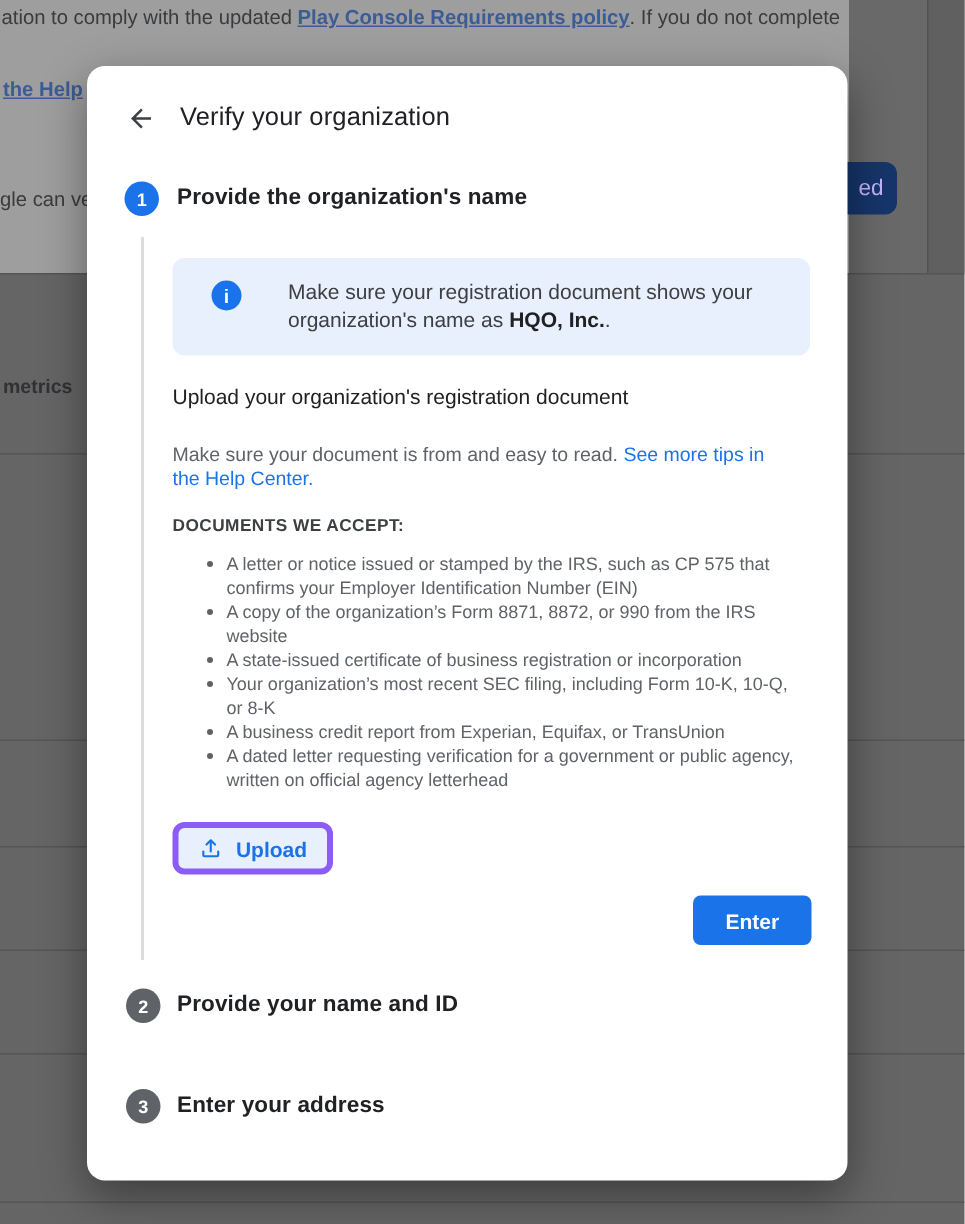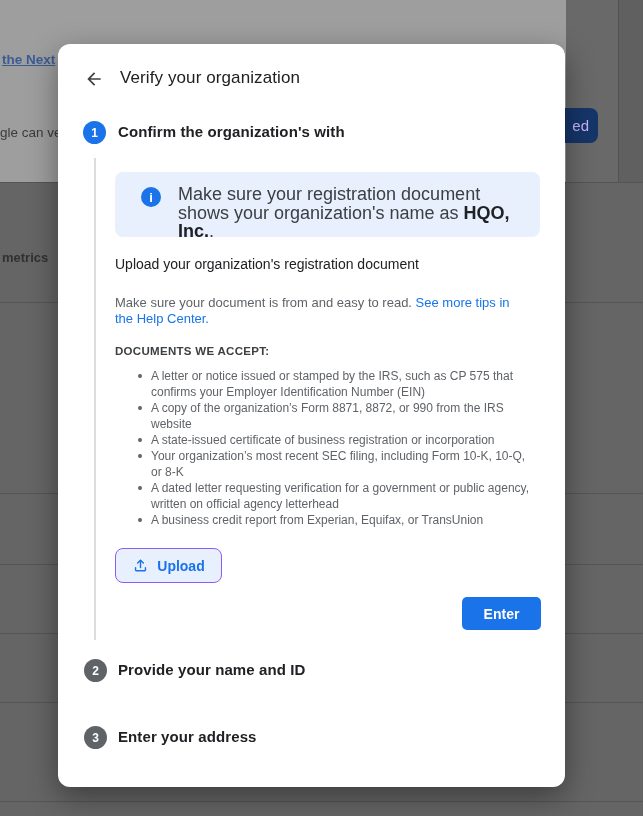--- a/index.html
+++ b/index.html
@@ -28,47 +28,48 @@
   .step-circle { position:absolute; width:23px; height:23px; border-radius:50%; color:#fff;
     font-size:12px; font-weight:bold; display:flex; align-items:center; justify-content:center; }
   .step-circle.active { background:#1a73e8; }
   .step-circle.inactive { background:#5f6368; }
   .step-label { position:absolute; left:60px; font-size:15px; font-weight:bold; color:#202124; letter-spacing:.1px; white-space:nowrap; }
   .connector { position:absolute; left:36px; top:114px; width:2px; height:482px; background:#dadce0; }
 
   .info-banner { position:absolute; left:57px; top:128px; width:425px; height:65px; background:#e8f0fe; border-radius:8px; }
   .info-icon { position:absolute; left:26px; top:15px; width:20px; height:20px; border-radius:50%; background:#1a73e8;
     color:#fff; font-size:13px; font-weight:bold; display:flex; align-items:center; justify-content:center; }
-  .info-text { position:absolute; left:63px; top:13px; width:350px; font-size:18px; line-height:18.5px; color:#3c4043; }
+  .info-text { position:absolute; left:77px; top:13px; width:350px; font-size:14px; line-height:18.5px; color:#3c4043; }
   .info-text b { color:#202124; }
 
   .upload-heading { position:absolute; left:57px; top:212px; font-size:14px; font-weight:normal; color:#202124; white-space:nowrap; }
   .tip-para { position:absolute; left:57px; top:251px; width:412px; font-size:13px; line-height:16px; color:#5f6368; }
   .tip-link { color:#1a73e8; cursor:pointer; }
   .accept-heading { position:absolute; left:57px; top:301px; font-size:11.5px; font-weight:bold; letter-spacing:.3px; color:#3c4043; }
   .doc-list { position:absolute; left:76px; top:324px; width:400px; list-style:none; }
   .doc-list li { position:relative; padding-left:17px; font-size:12px; line-height:16px; color:#5f6368; }
   .doc-list li::before { content:""; position:absolute; left:4px; top:6px; width:4px; height:4px; border-radius:50%; background:#5f6368; }
 
   .upload-btn { position:absolute; left:57px; top:504px; width:107px; height:35px; background:#e8f0fe;
-    border:1px solid #8b5cf6; border-radius:8px; display:flex; align-items:center; justify-content:center; gap:8px;
+    border:4px solid #8b5cf6; border-radius:8px; display:flex; align-items:center; justify-content:center; gap:8px;
     color:#1a73e8; font-size:14px; font-weight:bold; cursor:pointer; }
   .next-btn { position:absolute; left:404px; top:553px; width:79px; height:33px; background:#1a73e8; border:none;
     border-radius:5px; color:#ffffff; font-size:14px; font-weight:bold; display:flex; align-items:center; justify-content:center; cursor:pointer; }
 </style>
 </head>
 <body>
 
 <div class="screen">
 
   <div class="bg-band-top"></div>
   <div class="bg-band-top-right"></div>
   <div class="bg-card-gutter"></div>
 
-  <div class="bg-text bg-link" style="left:2px; top:51px;">the Next</div>
+  <div class="bg-text" style="left:1px; top:3px;"><span>ation to comply with the updated </span><span class="bg-link">Play Console Requirements policy</span><span>. If you do not complete</span></div>
+  <div class="bg-text bg-link" style="left:2px; top:51px;">the Help</div>
   <div class="bg-text" style="left:0; top:124px;">gle can ve</div>
   <div class="bg-btn-partial">
       <span>ed</span>
     </div>
   <div class="bg-metrics">metrics</div>
 
   <div class="bg-divider" style="top:182px;"></div>
   <div class="bg-divider" style="top:302px;"></div>
   <div class="bg-divider" style="top:493px;"></div>
   <div class="bg-divider" style="top:564px;"></div>
@@ -83,41 +84,41 @@
         <svg width="20" height="20" viewBox="0 0 24 24">
           <path d="M20 11H7.83l5.59-5.59L12 4l-8 8 8 8 1.41-1.41L7.83 13H20v-2z" fill="#3c4043"></path>
         </svg>
       </div>
       <div class="modal-title">Verify your organization</div>
     </div>
 
     <div class="step-circle active" style="left:25px; top:77px;">
         <span>1</span>
       </div>
-    <div class="step-label" style="top:79px;">Confirm the organization's with</div>
+    <div class="step-label" style="top:79px;">Provide the organization's name</div>
     <div class="connector"></div>
 
     <div class="info-banner">
       <div class="info-icon">i</div>
       <div class="info-text"><span>Make sure your registration document shows your organization's name as </span><b>HQO, Inc.</b><span>.</span></div>
     </div>
 
     <div class="upload-heading">Upload your organization's registration document</div>
 
     <div class="tip-para"><span>Make sure your document is from and easy to read. </span><span class="tip-link">See more tips in the Help Center.</span></div>
 
     <div class="accept-heading">DOCUMENTS WE ACCEPT:</div>
 
     <ul class="doc-list">
       <li>A letter or notice issued or stamped by the IRS, such as CP 575 that confirms your Employer Identification Number (EIN)</li>
       <li>A copy of the organization’s Form 8871, 8872, or 990 from the IRS website</li>
       <li>A state-issued certificate of business registration or incorporation</li>
       <li>Your organization’s most recent SEC filing, including Form 10-K, 10-Q, or 8-K</li>
+      <li>A business credit report from Experian, Equifax, or TransUnion</li>
       <li>A dated letter requesting verification for a government or public agency, written on official agency letterhead</li>
-      <li>A business credit report from Experian, Equifax, or TransUnion</li>
     </ul>
 
     <div class="upload-btn">
       <svg width="17" height="17" viewBox="0 0 24 24">
         <g fill="none" stroke="#1a73e8" stroke-width="2" stroke-linecap="round" stroke-linejoin="round">
           <path d="M12 15V5"></path>
           <path d="M8 8.5 12 4.5 16 8.5"></path>
           <path d="M5 15v3.5a1 1 0 0 0 1 1h12a1 1 0 0 0 1-1V15"></path>
         </g>
       </svg>

